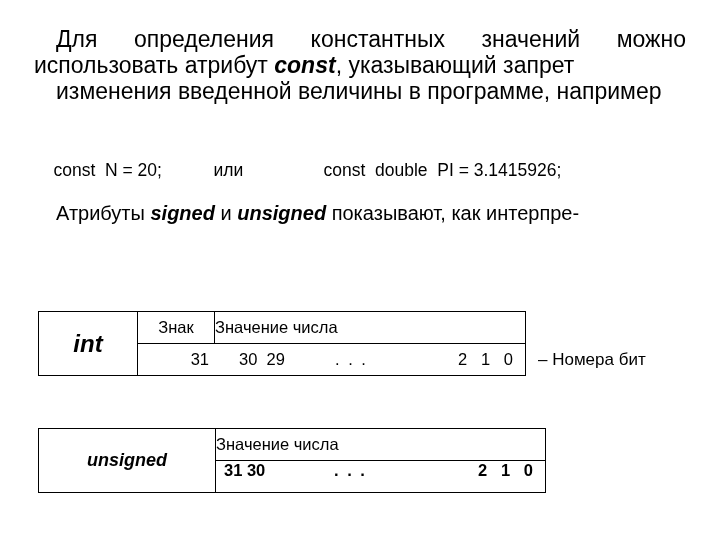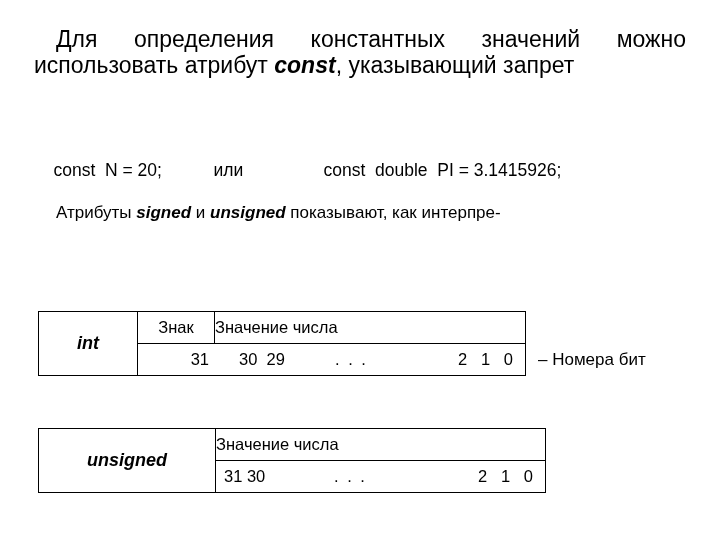--- a/index.html
+++ b/index.html
@@ -55,21 +55,21 @@
     width: 110px;
   }
   .codeline .kw {
     font-weight: normal;
   }
   .para2 {
     position: absolute;
     left: 34px;
     top: 200px;
     width: 652px;
-    font-size: 17px;
+    font-size: 20px;
     line-height: 26px;
     text-align: justify;
     text-indent: 22px;
   }
   .para2 .last-line {
     display: block;
   }
 
   
   .tbl1 {
@@ -84,21 +84,21 @@
     border: 1px solid #000;
     padding: 0;
     vertical-align: middle;
     height: 31px;
   }
   .cell-int {
     width: 98px;
     text-align: center;
     font-style: italic;
     font-weight: bold;
-    font-size: 18px;
+    font-size: 24px;
   }
   .cell-znak {
     width: 76px;
     text-align: center;
   }
   .cell-value {
     text-align: left;
   }
   .bits1 {
     display: flex;
@@ -147,38 +147,40 @@
   }
   .cell-unsigned {
     width: 176px;
     text-align: center;
     font-style: italic;
     font-weight: bold;
     font-size: 18px;
   }
   .bits2 {
     display: flex;
-    align-items: center;
+    align-items: flex-start;
     height: 100%;
     white-space: pre;
     padding-left: 8px;
     box-sizing: border-box;
+    font-weight: bold;
   }
   .bits2 .g1 { width: 110px; text-align: left; }
   .bits2 .dots { width: 100px; text-align: left; letter-spacing: 2px;}
   .bits2 .g2 { flex: 1; text-align: right; padding-right: 12px; }
 </style>
 </head>
 <body>
 
 <div class="page">
 
   <div class="para1">
     <span>Для   определения   константных   значений   можно</span>
     <span>использовать   атрибут   </span><em class="ital">const</em><span>,   указывающий   запрет</span>
+    <span class="last-line">изменения введенной величины в программе, например</span>
   </div>
 
   <div class="codeline">
     <span class="c1 kw">const  N = 20;</span><span class="c2">или</span><span class="kw">const  double  PI = 3.1415926;</span>
   </div>
 
   <div class="para2">
     <span>Атрибуты </span><em class="ital">signed</em><span> и </span><em class="ital">unsigned</em><span> показывают,  как  интерпре-</span>
   </div>
 

